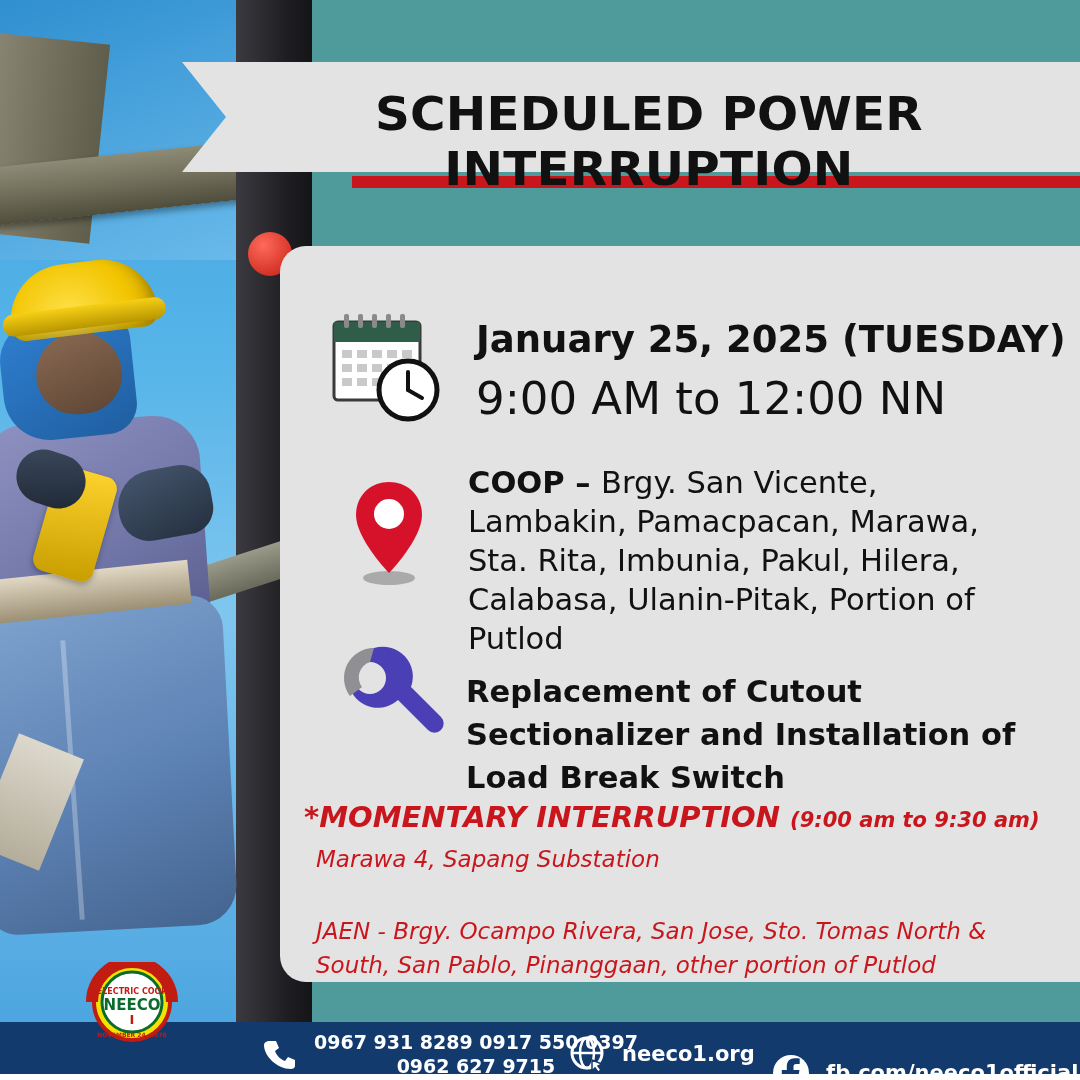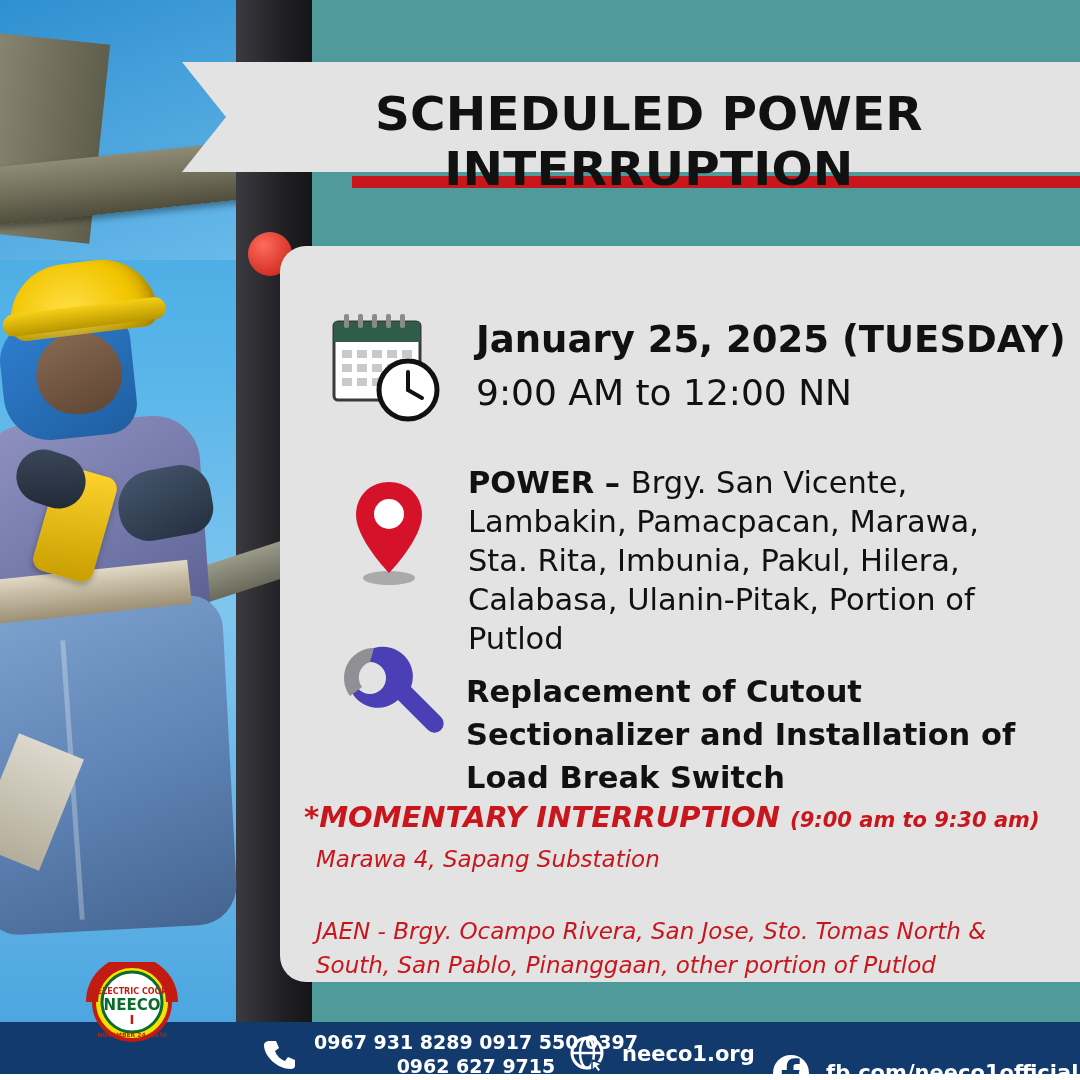--- a/index.html
+++ b/index.html
@@ -115,21 +115,21 @@
   }
 
   
   .icon-cal{position:absolute;left:330px;top:312px;width:112px;height:110px;z-index:5;}
   .date-title{
     position:absolute;left:476px;top:318px;z-index:5;
     font-family:"DejaVu Sans", sans-serif;font-weight:bold;font-size:37px;color:#111;
   }
   .date-time{
     position:absolute;left:476px;top:372px;z-index:5;
-    font-family:"DejaVu Sans", sans-serif;font-size:36px;color:#111;
+    font-family:"DejaVu Sans", sans-serif;font-size:45px;color:#111;
   }
 
   
   .icon-pin{position:absolute;left:348px;top:478px;width:82px;height:110px;z-index:5;}
   .loc-text{
     position:absolute;left:468px;top:463px;width:560px;z-index:5;
     font-family:"DejaVu Sans", sans-serif;font-size:30.5px;line-height:39px;color:#111;
   }
   .loc-text b{font-weight:bold;}
 
@@ -243,21 +243,21 @@
   <div class="date-time">9:00 AM to 12:00 NN</div>
 
   <div class="icon-pin">
     <svg width="82" height="110" viewBox="0 0 82 110">
       <ellipse cx="41" cy="100" rx="26" ry="7" fill="rgba(0,0,0,.25)"></ellipse>
       <path d="M41 4 C22 4 8 18 8 37 c0 24 33 58 33 58 s33 -34 33 -58 C74 18 60 4 41 4 z" fill="#d6112a"></path>
       <circle cx="41" cy="36" r="15" fill="#ffffff"></circle>
     </svg>
   </div>
   <div class="loc-text">
-    <b>POWER – </b><span>Brgy. San Vicente, Lambakin, Pamacpacan, Marawa, Sta. Rita, Imbunia, Pakul, Hilera, Calabasa, Ulanin-Pitak, Portion of Putlod</span>
+    <b>COOP – </b><span>Brgy. San Vicente, Lambakin, Pamacpacan, Marawa, Sta. Rita, Imbunia, Pakul, Hilera, Calabasa, Ulanin-Pitak, Portion of Putlod</span>
   </div>
 
   <div class="icon-wrench">
     <svg width="110" height="100" viewBox="0 0 110 100">
       <path d="M38 8 a30 30 0 1 0 24 52 l30 30 a9 9 0 0 0 13 -13 l-30 -30 A30 30 0 0 0 38 8 z
                M34 22 a16 16 0 1 1 0 32 a16 16 0 0 1 0 -32 z" fill="#4b3fb5"></path>
       <path d="M38 8 a30 30 0 0 0 -24 48 l12 -9 a16 16 0 0 1 8 -25 z" fill="#8f8f94"></path>
     </svg>
   </div>
   <div class="work-text">Replacement of Cutout Sectionalizer and Installation of Load Break Switch</div>

